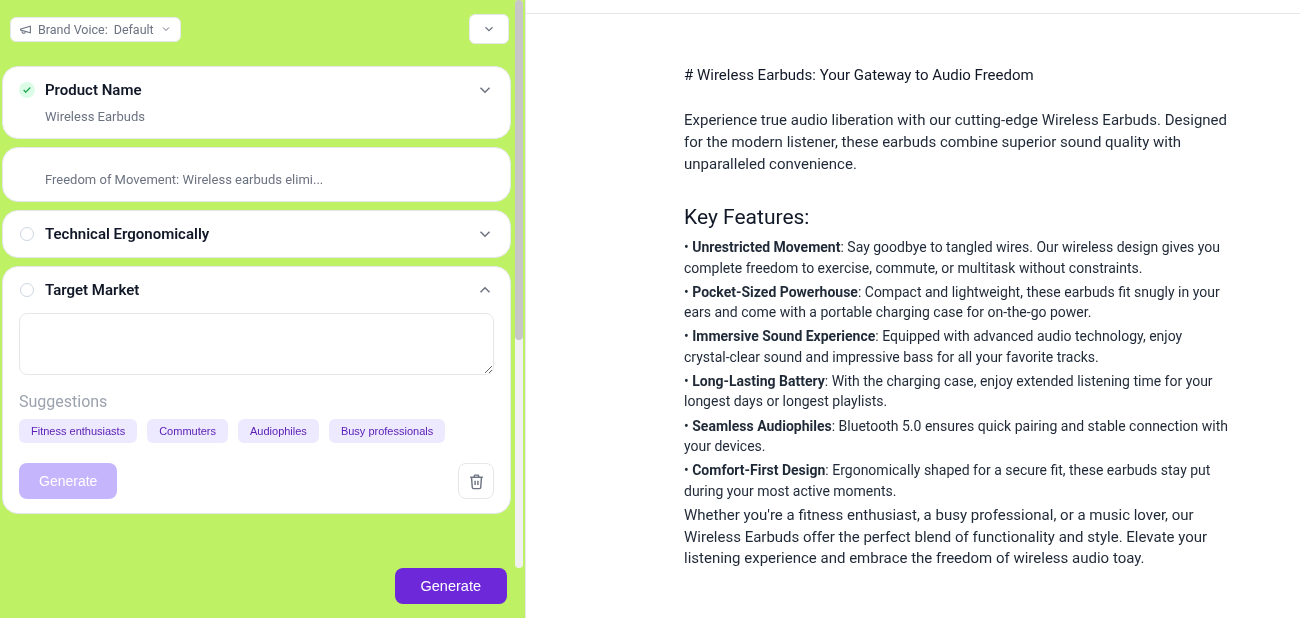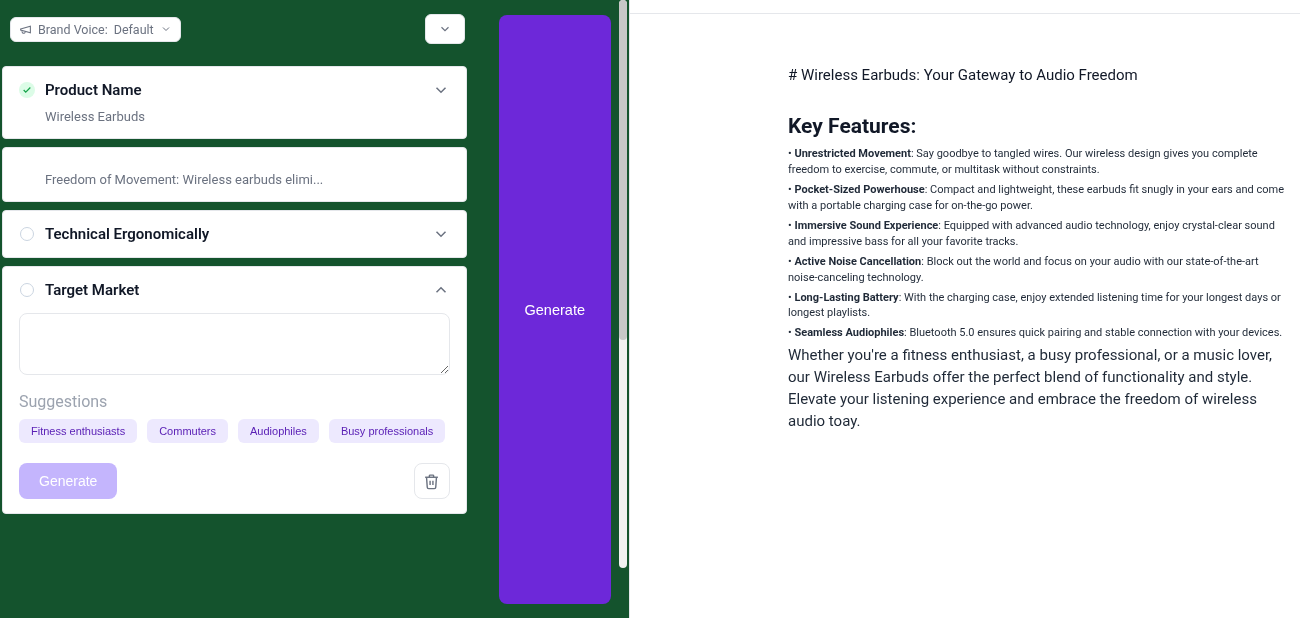--- a/index.html
+++ b/index.html
@@ -8,25 +8,25 @@
     font-size: 14px;
     color: #1f2937;
     background: #ffffff;
     width: 1300px;
     height: 618px;
     overflow: hidden;
     display: flex;
   }
   
   .left-panel {
-    width: 630px;
+    width: 526px;
     border-right: 1px solid #e5e7eb;
-    background: #14532d;
-    display: flex;
-    flex-direction: row;
+    background: #bef264;
+    display: flex;
+    flex-direction: column;
     position: relative;
   }
   .left-scroll {
     flex: 1;
     overflow-y: auto;
     padding: 0 0 0 0;
   }
   .scrollbar {
     position: absolute;
     right: 2px;
@@ -78,21 +78,21 @@
     width: 40px;
     height: 30px;
     background: #fff;
     display: flex;
     align-items: center;
     justify-content: center;
     cursor: pointer;
   }
   .section-card {
     border: 1px solid #e5e7eb;
-    border-radius: 4px;
+    border-radius: 16px;
     margin: 8px 14px 8px 2px;
     background: #ffffff;
     padding: 14px 16px;
     position: relative;
   }
   .section-head {
     display: flex;
     align-items: center;
     gap: 10px;
     cursor: pointer;
@@ -238,26 +238,26 @@
     margin-bottom: 26px;
   }
   .doc-p {
     font-size: 15px;
     line-height: 1.45;
     color:#1f2937;
     margin-bottom: 24px;
   }
   .doc-h2 {
     font-size: 21px;
-    font-weight: 700;
+    font-weight: 400;
     margin: 30px 0 8px;
     color:#111827;
   }
   .feature-line {
-    font-size: 11px;
+    font-size: 14px;
     line-height: 1.45;
     margin-bottom: 4px;
     color:#1f2937;
   }
   .feature-line .fname { font-weight:700; }
   .doc-outro {
     font-size:15px;
     line-height:1.45;
     margin-top:4px;
   }
@@ -373,25 +373,26 @@
   </div>
 </div>
 
 <div class="right-panel">
   <div class="toolbar">
     <span class="tb-item"> </span>
   </div>
   <div class="document">
     <div class="doc-inner">
       <div class="doc-title"># Wireless Earbuds: Your Gateway to Audio Freedom</div>
+      <div class="doc-p">Experience true audio liberation with our cutting-edge Wireless Earbuds. Designed for the modern listener, these earbuds combine superior sound quality with unparalleled convenience.</div>
       <div class="doc-h2">Key Features:</div>
       <div id="features-list">
           <div class="feature-line">• <span class="fname">Unrestricted Movement</span><span>: Say goodbye to tangled wires. Our wireless design gives you complete freedom to exercise, commute, or multitask without constraints.</span></div>
           <div class="feature-line">• <span class="fname">Pocket-Sized Powerhouse</span><span>: Compact and lightweight, these earbuds fit snugly in your ears and come with a portable charging case for on-the-go power.</span></div>
           <div class="feature-line">• <span class="fname">Immersive Sound Experience</span><span>: Equipped with advanced audio technology, enjoy crystal-clear sound and impressive bass for all your favorite tracks.</span></div>
-          <div class="feature-line">• <span class="fname">Active Noise Cancellation</span><span>: Block out the world and focus on your audio with our state-of-the-art noise-canceling technology.</span></div>
           <div class="feature-line">• <span class="fname">Long-Lasting Battery</span><span>: With the charging case, enjoy extended listening time for your longest days or longest playlists.</span></div>
           <div class="feature-line">• <span class="fname">Seamless Audiophiles</span><span>: Bluetooth 5.0 ensures quick pairing and stable connection with your devices.</span></div>
+          <div class="feature-line">• <span class="fname">Comfort-First Design</span><span>: Ergonomically shaped for a secure fit, these earbuds stay put during your most active moments.</span></div>
         </div>
       <div class="doc-outro" id="outro">Whether you're a fitness enthusiast, a busy professional, or a music lover, our Wireless Earbuds offer the perfect blend of functionality and style. Elevate your listening experience and embrace the freedom of wireless audio toay.</div>
     </div>
   </div>
 </div>
 
 </body></html>

